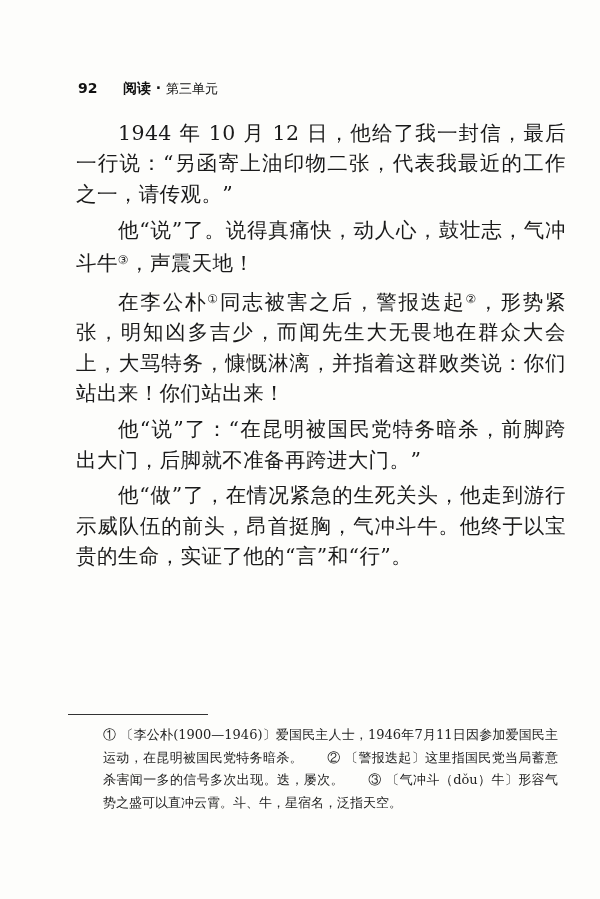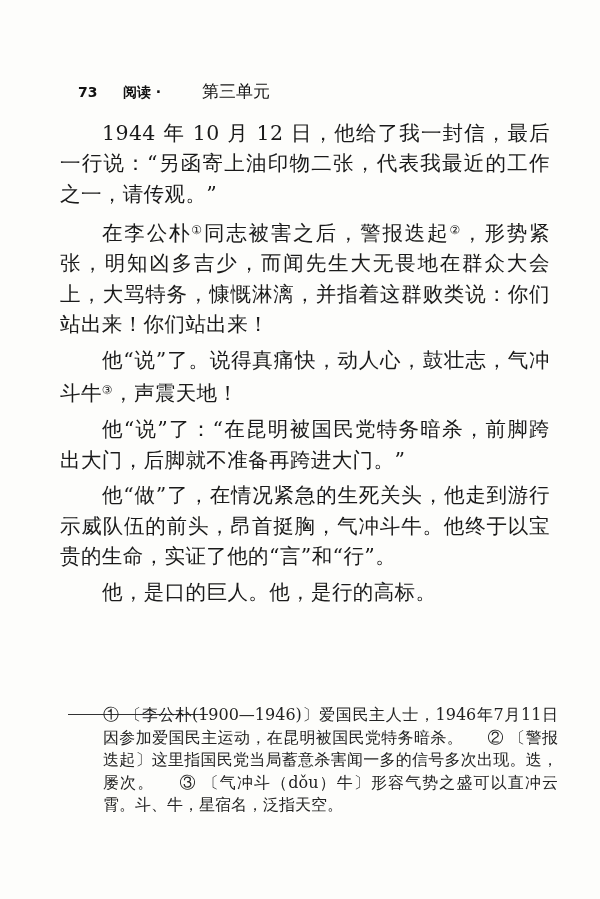--- a/index.html
+++ b/index.html
@@ -5,52 +5,51 @@
   html, body { margin: 0; padding: 0; }
   body {
     width: 600px; height: 899px; background: #fdfdfb; position: relative; overflow: hidden;
     font-family: "DejaVu Serif", "Liberation Serif", serif; color: #1a1a1a;
   }
   .header {
     position: absolute; left: 78px; top: 80px; font-family: "DejaVu Sans", "Liberation Sans", sans-serif;
     font-size: 14px; font-weight: bold; color: #111;
   }
   .header .num { display: inline-block; width: 40px; }
-  .header .unit { font-weight: normal; font-family: Liberation Mono, monospace; font-size: 17px; margin-left: 36px; }
+  .header .unit { font-weight: normal; font-family: Liberation Mono, monospace; font-size: 13px; }
   .body-text {
-    position: absolute; left: 60px; top: 118px; width: 490px;
+    position: absolute; left: 76px; top: 118px; width: 490px;
     font-size: 20.5px; line-height: 30.4px; letter-spacing: 0.4px;
   }
   .body-text p { margin: 0 0 5.5px 0; text-indent: 2.05em; text-align: justify; }
   .body-text sup { font-size: 12px; vertical-align: 6px; }
   .rule {
     position: absolute; left: 68px; top: 714px; width: 140px; height: 0; border-top: 1.3px solid #333;
   }
   .notes {
-    position: absolute; left: 103px; top: 704px; width: 455px;
-    font-size: 16px; line-height: 22.5px; text-align: justify; color: #222;
+    position: absolute; left: 103px; top: 724px; width: 455px;
+    font-size: 13px; line-height: 22.5px; text-align: justify; color: #222;
   }
   .notes span.gap { display: inline-block; width: 24px; }
 </style>
 </head>
 <body>
 
 <div class="header">
-  <span class="num">73</span>
+  <span class="num">92</span>
   <span>阅读</span>
   <span>·</span>
   <span class="unit">第三单元</span>
 </div>
 
 <div class="body-text">
   <p>1944 年 10 月 12 日，他给了我一封信，最后一行说：“另函寄上油印物二张，代表我最近的工作之一，请传观。”</p>
+  <p><span>他“说”了。说得真痛快，动人心，鼓壮志，气冲斗牛</span><sup>③</sup><span>，声震天地！</span></p>
   <p><span>在李公朴</span><sup>①</sup><span>同志被害之后，警报迭起</span><sup>②</sup><span>，形势紧张，明知凶多吉少，而闻先生大无畏地在群众大会上，大骂特务，慷慨淋漓，并指着这群败类说：你们站出来！你们站出来！</span></p>
-  <p><span>他“说”了。说得真痛快，动人心，鼓壮志，气冲斗牛</span><sup>③</sup><span>，声震天地！</span></p>
   <p>他“说”了：“在昆明被国民党特务暗杀，前脚跨出大门，后脚就不准备再跨进大门。”</p>
   <p>他“做”了，在情况紧急的生死关头，他走到游行示威队伍的前头，昂首挺胸，气冲斗牛。他终于以宝贵的生命，实证了他的“言”和“行”。</p>
-  <p>他，是口的巨人。他，是行的高标。</p>
 </div>
 
 <div class="rule"></div>
 
 <div class="notes">
   <span>① 〔李公朴(1900—1946)〕爱国民主人士，1946年7月11日因参加爱国民主运动，在昆明被国民党特务暗杀。</span><span class="gap"></span><span>② 〔警报迭起〕这里指国民党当局蓄意杀害闻一多的信号多次出现。迭，屡次。</span><span class="gap"></span><span>③ 〔气冲斗（dǒu）牛〕形容气势之盛可以直冲云霄。斗、牛，星宿名，泛指天空。</span>
 </div>
 
 </body></html>

